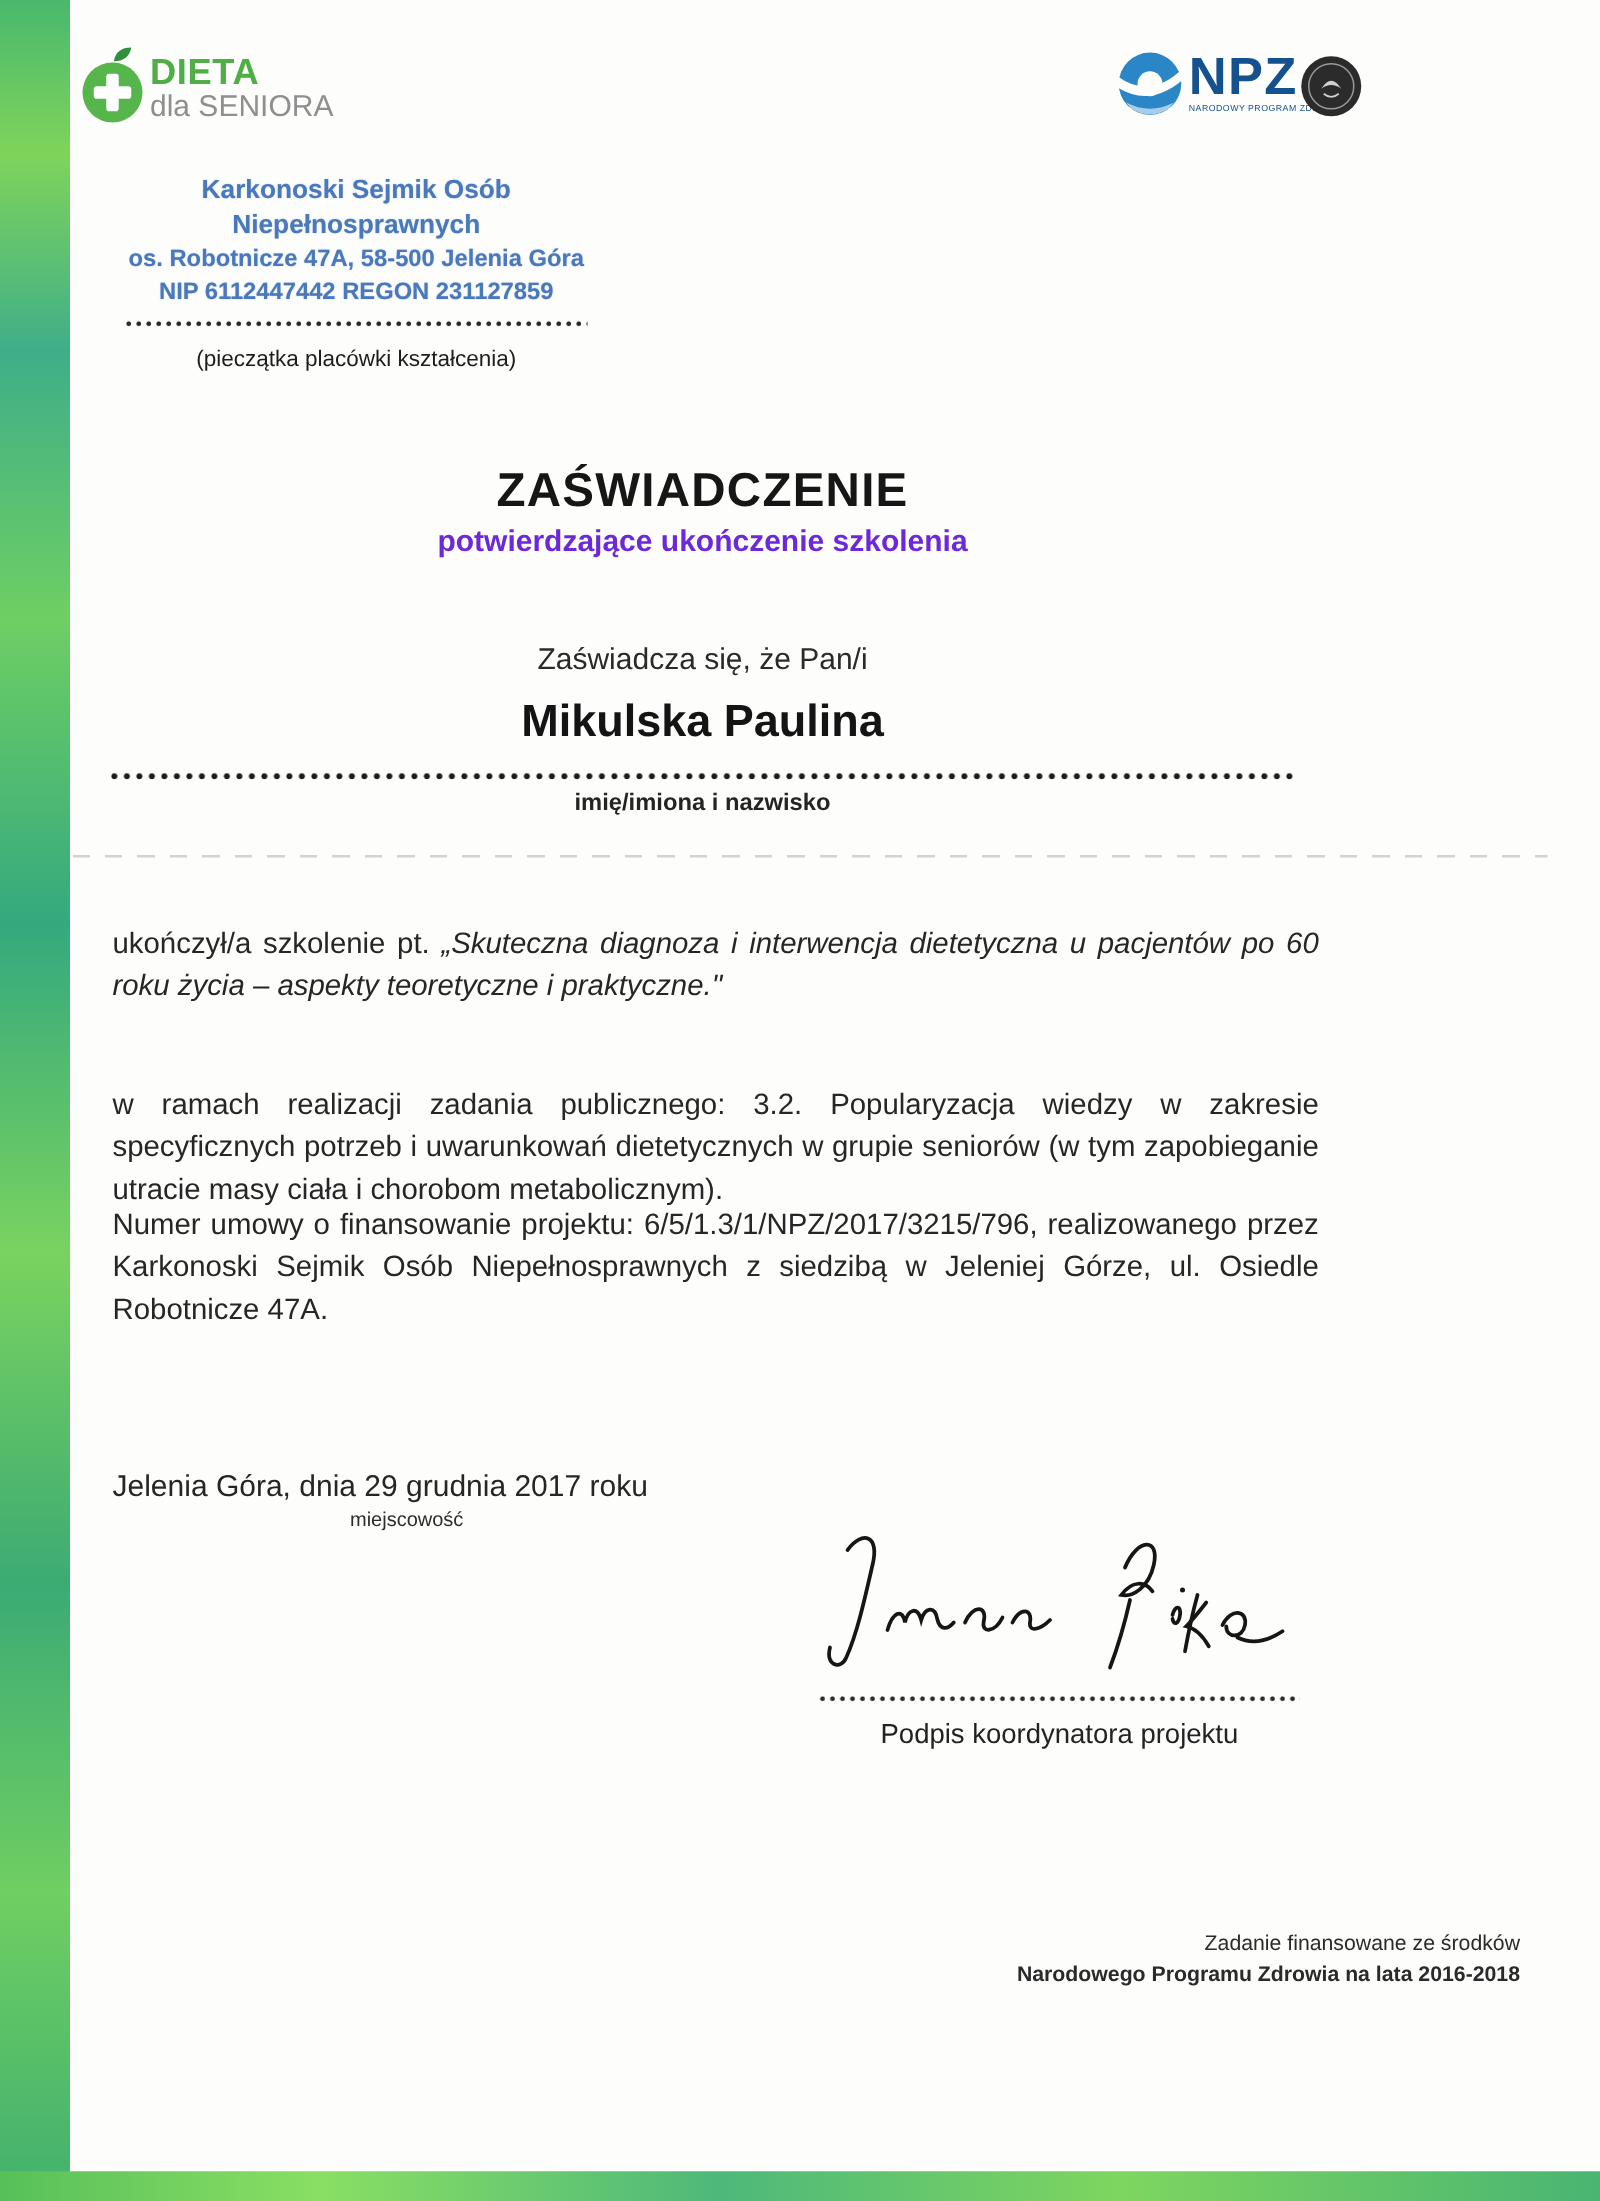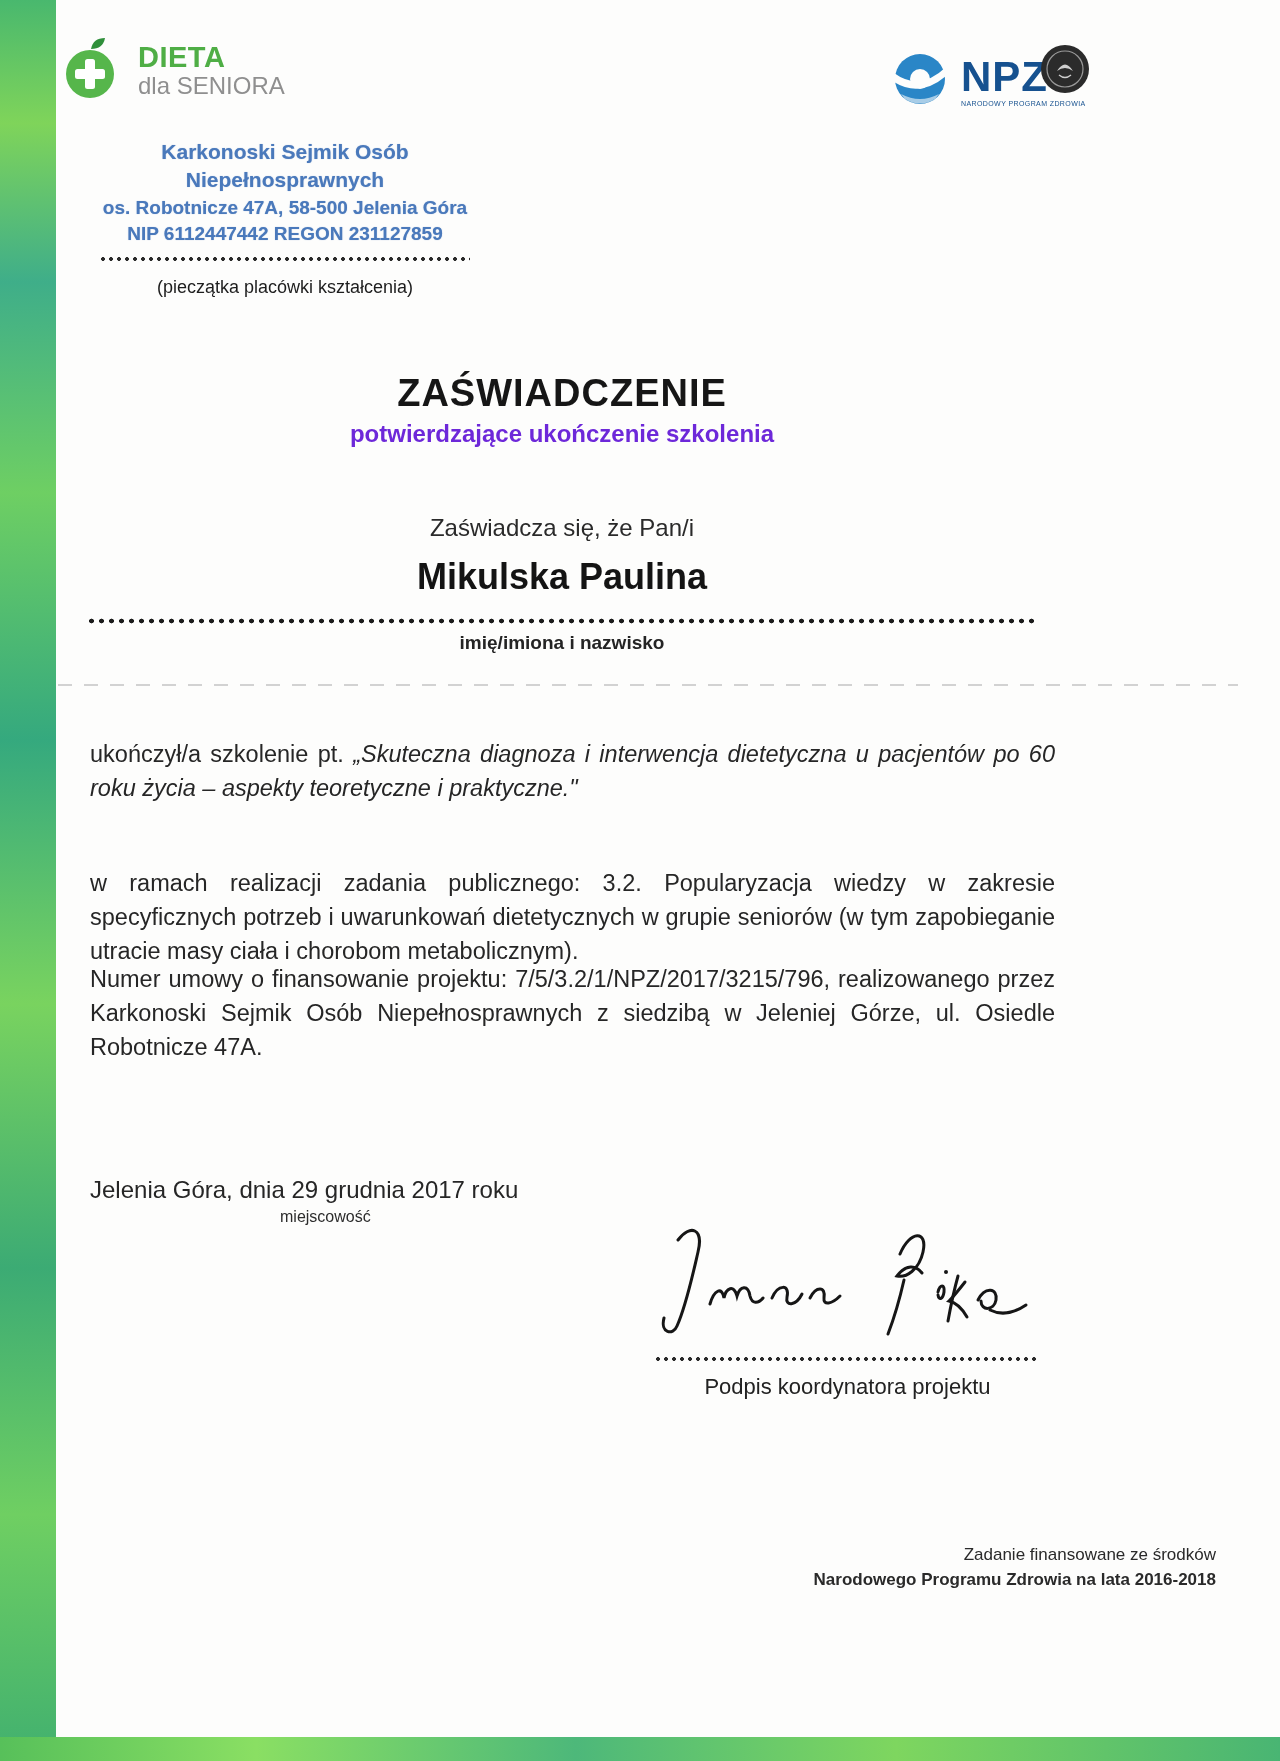--- a/index.html
+++ b/index.html
@@ -12,25 +12,25 @@
   .left-strip {
     position:absolute; left:0; top:0; width:56px; height:100%;
     background:linear-gradient(180deg,#49b86e 0%,#7fd45a 7%,#3fae89 16%,#6ecf63 28%,
       #35a97e 42%,#79d35f 57%,#3cab74 72%,#6fcf62 86%,#41b06f 100%);
   }
   .bottom-strip {
     position:absolute; left:0; bottom:0; width:100%; height:24px;
     background:linear-gradient(90deg,#57c05a,#8adf63 20%,#4db87a 45%,#7ed65f 70%,#49b573 100%);
   }
   
-  .dieta-logo { position:absolute; left:62px; top:36px; display:flex; align-items:center; gap:18px; }
+  .dieta-logo { position:absolute; left:62px; top:36px; display:flex; align-items:center; gap:0; }
   .dieta-text { line-height:1.05; }
   .dieta-l1 { font-size:29px; font-weight:bold; color:#4fae45; letter-spacing:.5px; }
   .dieta-l2 { font-size:24px; color:#8f8f8f; }
-  .npz-logo { position:absolute; left:893px; top:52px; display:flex; align-items:center; gap:14px; }
+  .npz-logo { position:absolute; left:893px; top:40px; display:flex; align-items:flex-start; gap:4px; }
   .npz-textwrap { line-height:1; }
   .npz-text { font-size:42px; font-weight:bold; color:#16518f; letter-spacing:1px; }
   .npz-sub { font-size:7px; color:#16518f; letter-spacing:.4px; margin-top:2px; }
   .emblem { position:absolute; left:1040px; top:44px; }
   
   .stamp { position:absolute; left:100px; top:138px; width:370px; text-align:center;
            color:#4a79bb; text-shadow:0 0 1px rgba(74,121,187,.55); }
   .stamp-l1 { font-size:21px; font-weight:bold; line-height:1.35; }
   .stamp-l3 { font-size:19px; font-weight:600; line-height:1.4; }
   .dotline {
@@ -132,21 +132,21 @@
   <div class="center-block recipient-name">Mikulska Paulina</div>
   <div class="name-dotline"></div>
   <div class="center-block name-caption">imię/imiona i nazwisko</div>
 
   <div class="mid-dash"></div>
 
   <div class="para p1">
     <span>ukończył/a szkolenie pt. </span><span class="italic">„Skuteczna diagnoza i interwencja dietetyczna u pacjentów po 60 roku życia – aspekty teoretyczne i praktyczne."</span>
   </div>
   <div class="para p2">w ramach realizacji zadania publicznego: 3.2. Popularyzacja wiedzy w zakresie specyficznych potrzeb i uwarunkowań dietetycznych w grupie seniorów (w tym zapobieganie utracie masy ciała i chorobom metabolicznym).</div>
-  <div class="para p3">Numer umowy o finansowanie projektu: 7/5/3.2/1/NPZ/2017/3215/796,  realizowanego przez Karkonoski Sejmik Osób Niepełnosprawnych z siedzibą w Jeleniej Górze, ul. Osiedle Robotnicze 47A.</div>
+  <div class="para p3">Numer umowy o finansowanie projektu: 6/5/1.3/1/NPZ/2017/3215/796,  realizowanego przez Karkonoski Sejmik Osób Niepełnosprawnych z siedzibą w Jeleniej Górze, ul. Osiedle Robotnicze 47A.</div>
 
   <div class="date-line">Jelenia Góra, dnia 29 grudnia 2017 roku</div>
   <div class="date-caption">miejscowość</div>
 
   <div class="signature">
     <svg width="380" height="135" viewBox="0 0 380 135" fill="none" stroke="#161616" stroke-width="3" stroke-linecap="round">
       <path d="M28 22 C 40 6, 54 10, 48 34 C 42 60, 36 88, 27 108 C 23 118, 10 115, 14 100"></path>
       <path d="M60 86 C 64 72, 72 68, 74 80 C 76 70, 84 66, 87 78 C 90 68, 98 66, 100 78 C 102 86, 108 86, 113 80"></path>
       <path d="M122 80 C 128 66, 140 66, 137 79 C 135 89, 146 88, 152 76"></path>
       <path d="M160 80 C 166 68, 176 68, 174 80 C 173 88, 182 86, 190 78"></path>

